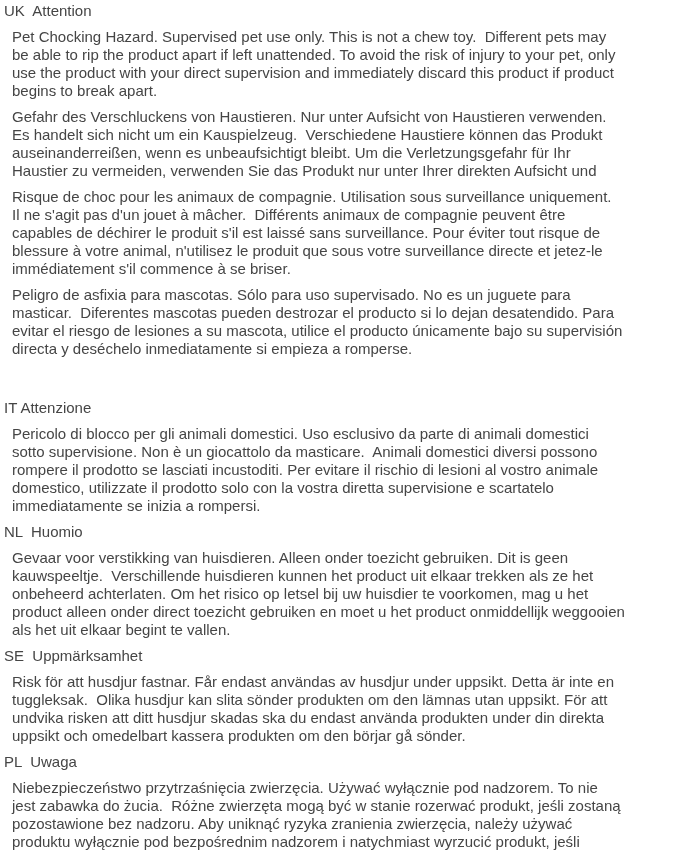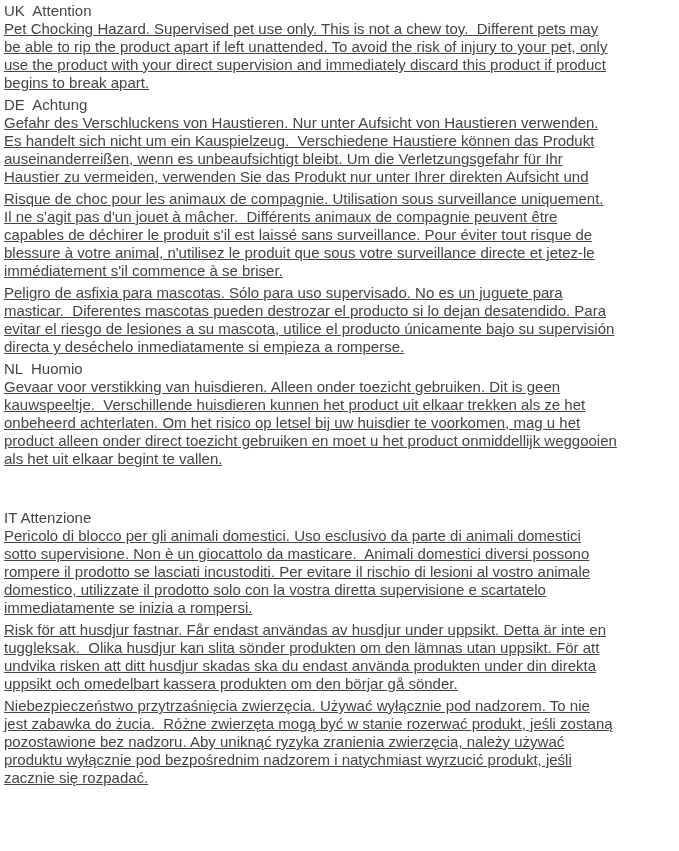--- a/index.html
+++ b/index.html
@@ -22,41 +22,39 @@
   .warn { margin: 0 0 4px 0; }
   .warn.gap-before { margin-top: 41px; }
   .head {
     margin: 0;
     font-size: 15px;
     font-weight: normal;
     line-height: 18px;
     white-space: pre-wrap;
   }
   .body {
-    margin: 0;
+    margin: 8px;
     white-space: pre-wrap;
     word-wrap: break-word;
-    text-decoration: underline;
   }
 </style>
 </head>
 <body>
 
 <div class="page">
 
   <section class="warn">
     <h2 class="head">UK  Attention</h2>
     <p class="body">Pet Chocking Hazard. Supervised pet use only. This is not a chew toy.  Different pets may
 be able to rip the product apart if left unattended. To avoid the risk of injury to your pet, only
 use the product with your direct supervision and immediately discard this product if product
 begins to break apart.</p>
   </section>
 
   <section class="warn">
-    <h2 class="head">DE  Achtung</h2>
     <p class="body">Gefahr des Verschluckens von Haustieren. Nur unter Aufsicht von Haustieren verwenden.
 Es handelt sich nicht um ein Kauspielzeug.  Verschiedene Haustiere können das Produkt
 auseinanderreißen, wenn es unbeaufsichtigt bleibt. Um die Verletzungsgefahr für Ihr
 Haustier zu vermeiden, verwenden Sie das Produkt nur unter Ihrer direkten Aufsicht und</p>
   </section>
 
   <section class="warn">
     <p class="body">Risque de choc pour les animaux de compagnie. Utilisation sous surveillance uniquement.
 Il ne s'agit pas d'un jouet à mâcher.  Différents animaux de compagnie peuvent être
 capables de déchirer le produit s'il est laissé sans surveillance. Pour éviter tout risque de
@@ -64,46 +62,48 @@
 immédiatement s'il commence à se briser.</p>
   </section>
 
   <section class="warn">
     <p class="body">Peligro de asfixia para mascotas. Sólo para uso supervisado. No es un juguete para
 masticar.  Diferentes mascotas pueden destrozar el producto si lo dejan desatendido. Para
 evitar el riesgo de lesiones a su mascota, utilice el producto únicamente bajo su supervisión
 directa y deséchelo inmediatamente si empieza a romperse.</p>
   </section>
 
-  <section class="warn">
-    <h2 class="head">NL  Huomio</h2>
-    <p class="body">Gevaar voor verstikking van huisdieren. Alleen onder toezicht gebruiken. Dit is geen
-kauwspeeltje.  Verschillende huisdieren kunnen het product uit elkaar trekken als ze het
-onbeheerd achterlaten. Om het risico op letsel bij uw huisdier te voorkomen, mag u het
-product alleen onder direct toezicht gebruiken en moet u het product onmiddellijk weggooien
-als het uit elkaar begint te vallen.</p>
-  </section>
-
   <section class="warn gap-before">
     <h2 class="head">IT Attenzione</h2>
     <p class="body">Pericolo di blocco per gli animali domestici. Uso esclusivo da parte di animali domestici
 sotto supervisione. Non è un giocattolo da masticare.  Animali domestici diversi possono
 rompere il prodotto se lasciati incustoditi. Per evitare il rischio di lesioni al vostro animale
 domestico, utilizzate il prodotto solo con la vostra diretta supervisione e scartatelo
 immediatamente se inizia a rompersi.</p>
   </section>
 
   <section class="warn">
+    <h2 class="head">NL  Huomio</h2>
+    <p class="body">Gevaar voor verstikking van huisdieren. Alleen onder toezicht gebruiken. Dit is geen
+kauwspeeltje.  Verschillende huisdieren kunnen het product uit elkaar trekken als ze het
+onbeheerd achterlaten. Om het risico op letsel bij uw huisdier te voorkomen, mag u het
+product alleen onder direct toezicht gebruiken en moet u het product onmiddellijk weggooien
+als het uit elkaar begint te vallen.</p>
+  </section>
+
+  <section class="warn">
+    <h2 class="head">SE  Uppmärksamhet</h2>
     <p class="body">Risk för att husdjur fastnar. Får endast användas av husdjur under uppsikt. Detta är inte en
 tuggleksak.  Olika husdjur kan slita sönder produkten om den lämnas utan uppsikt. För att
 undvika risken att ditt husdjur skadas ska du endast använda produkten under din direkta
 uppsikt och omedelbart kassera produkten om den börjar gå sönder.</p>
   </section>
 
   <section class="warn">
+    <h2 class="head">PL  Uwaga</h2>
     <p class="body">Niebezpieczeństwo przytrzaśnięcia zwierzęcia. Używać wyłącznie pod nadzorem. To nie
 jest zabawka do żucia.  Różne zwierzęta mogą być w stanie rozerwać produkt, jeśli zostaną
 pozostawione bez nadzoru. Aby uniknąć ryzyka zranienia zwierzęcia, należy używać
 produktu wyłącznie pod bezpośrednim nadzorem i natychmiast wyrzucić produkt, jeśli
 zacznie się rozpadać.</p>
   </section>
 
 </div>
 
 </body></html>

